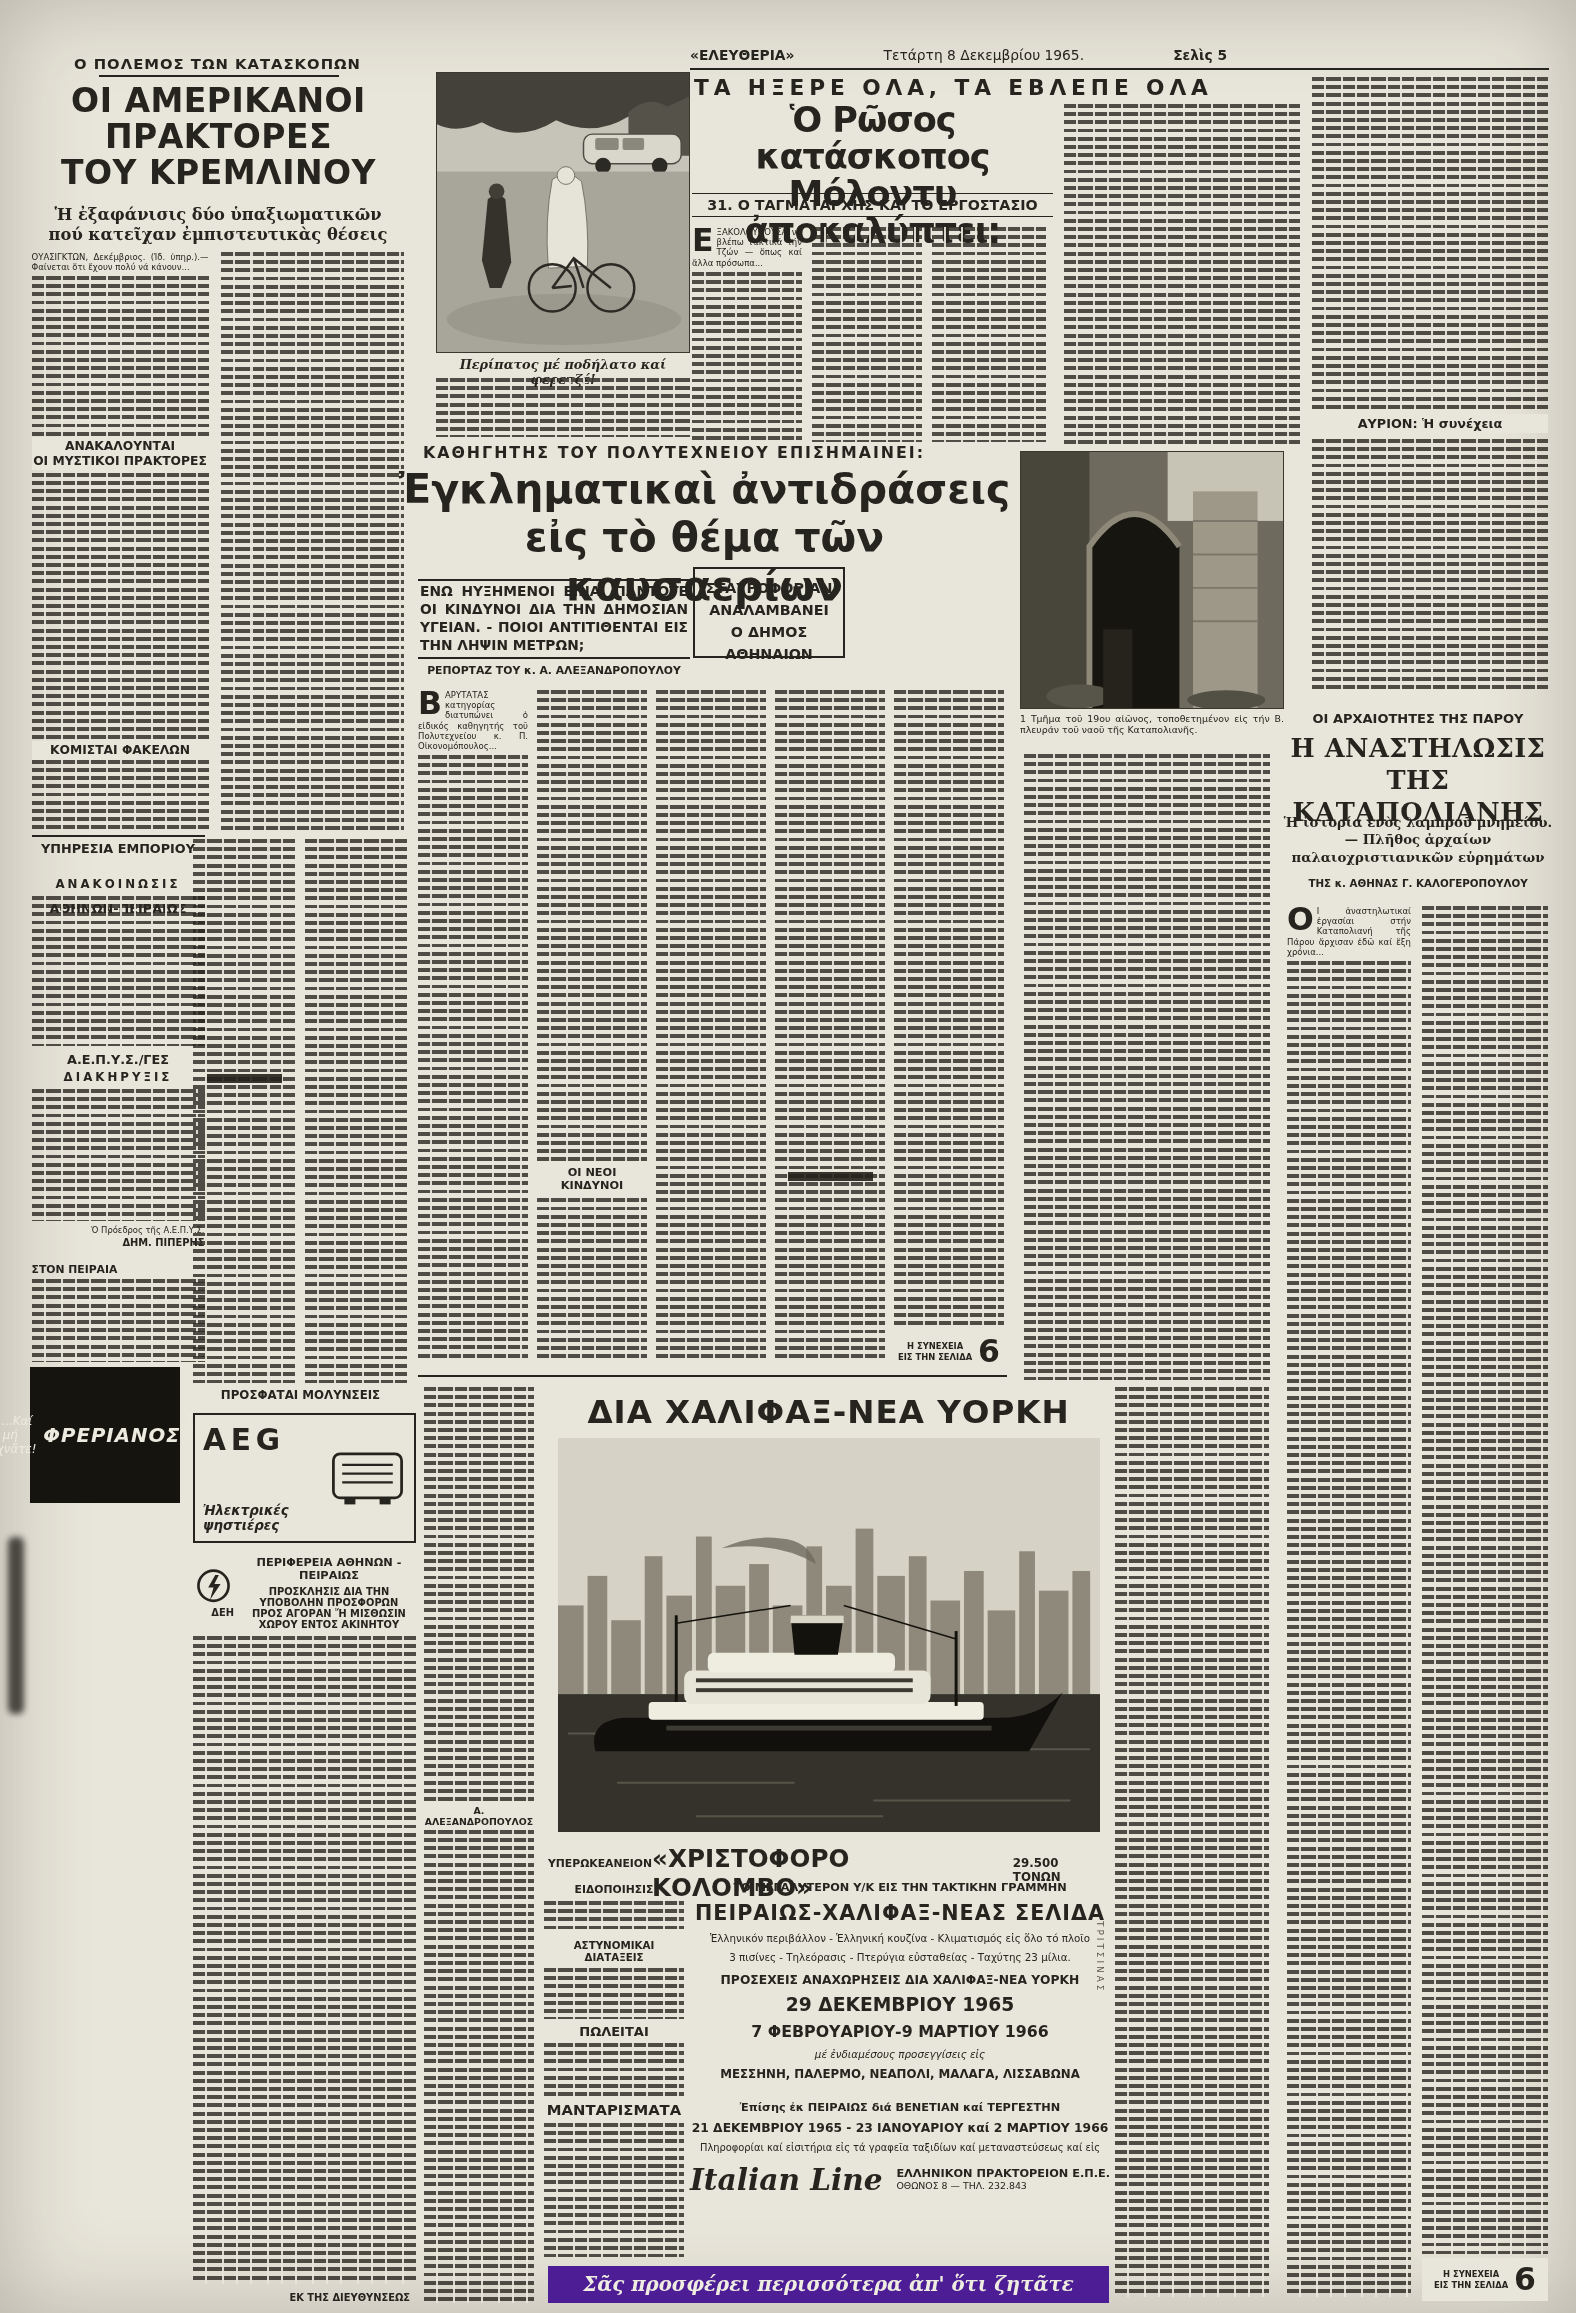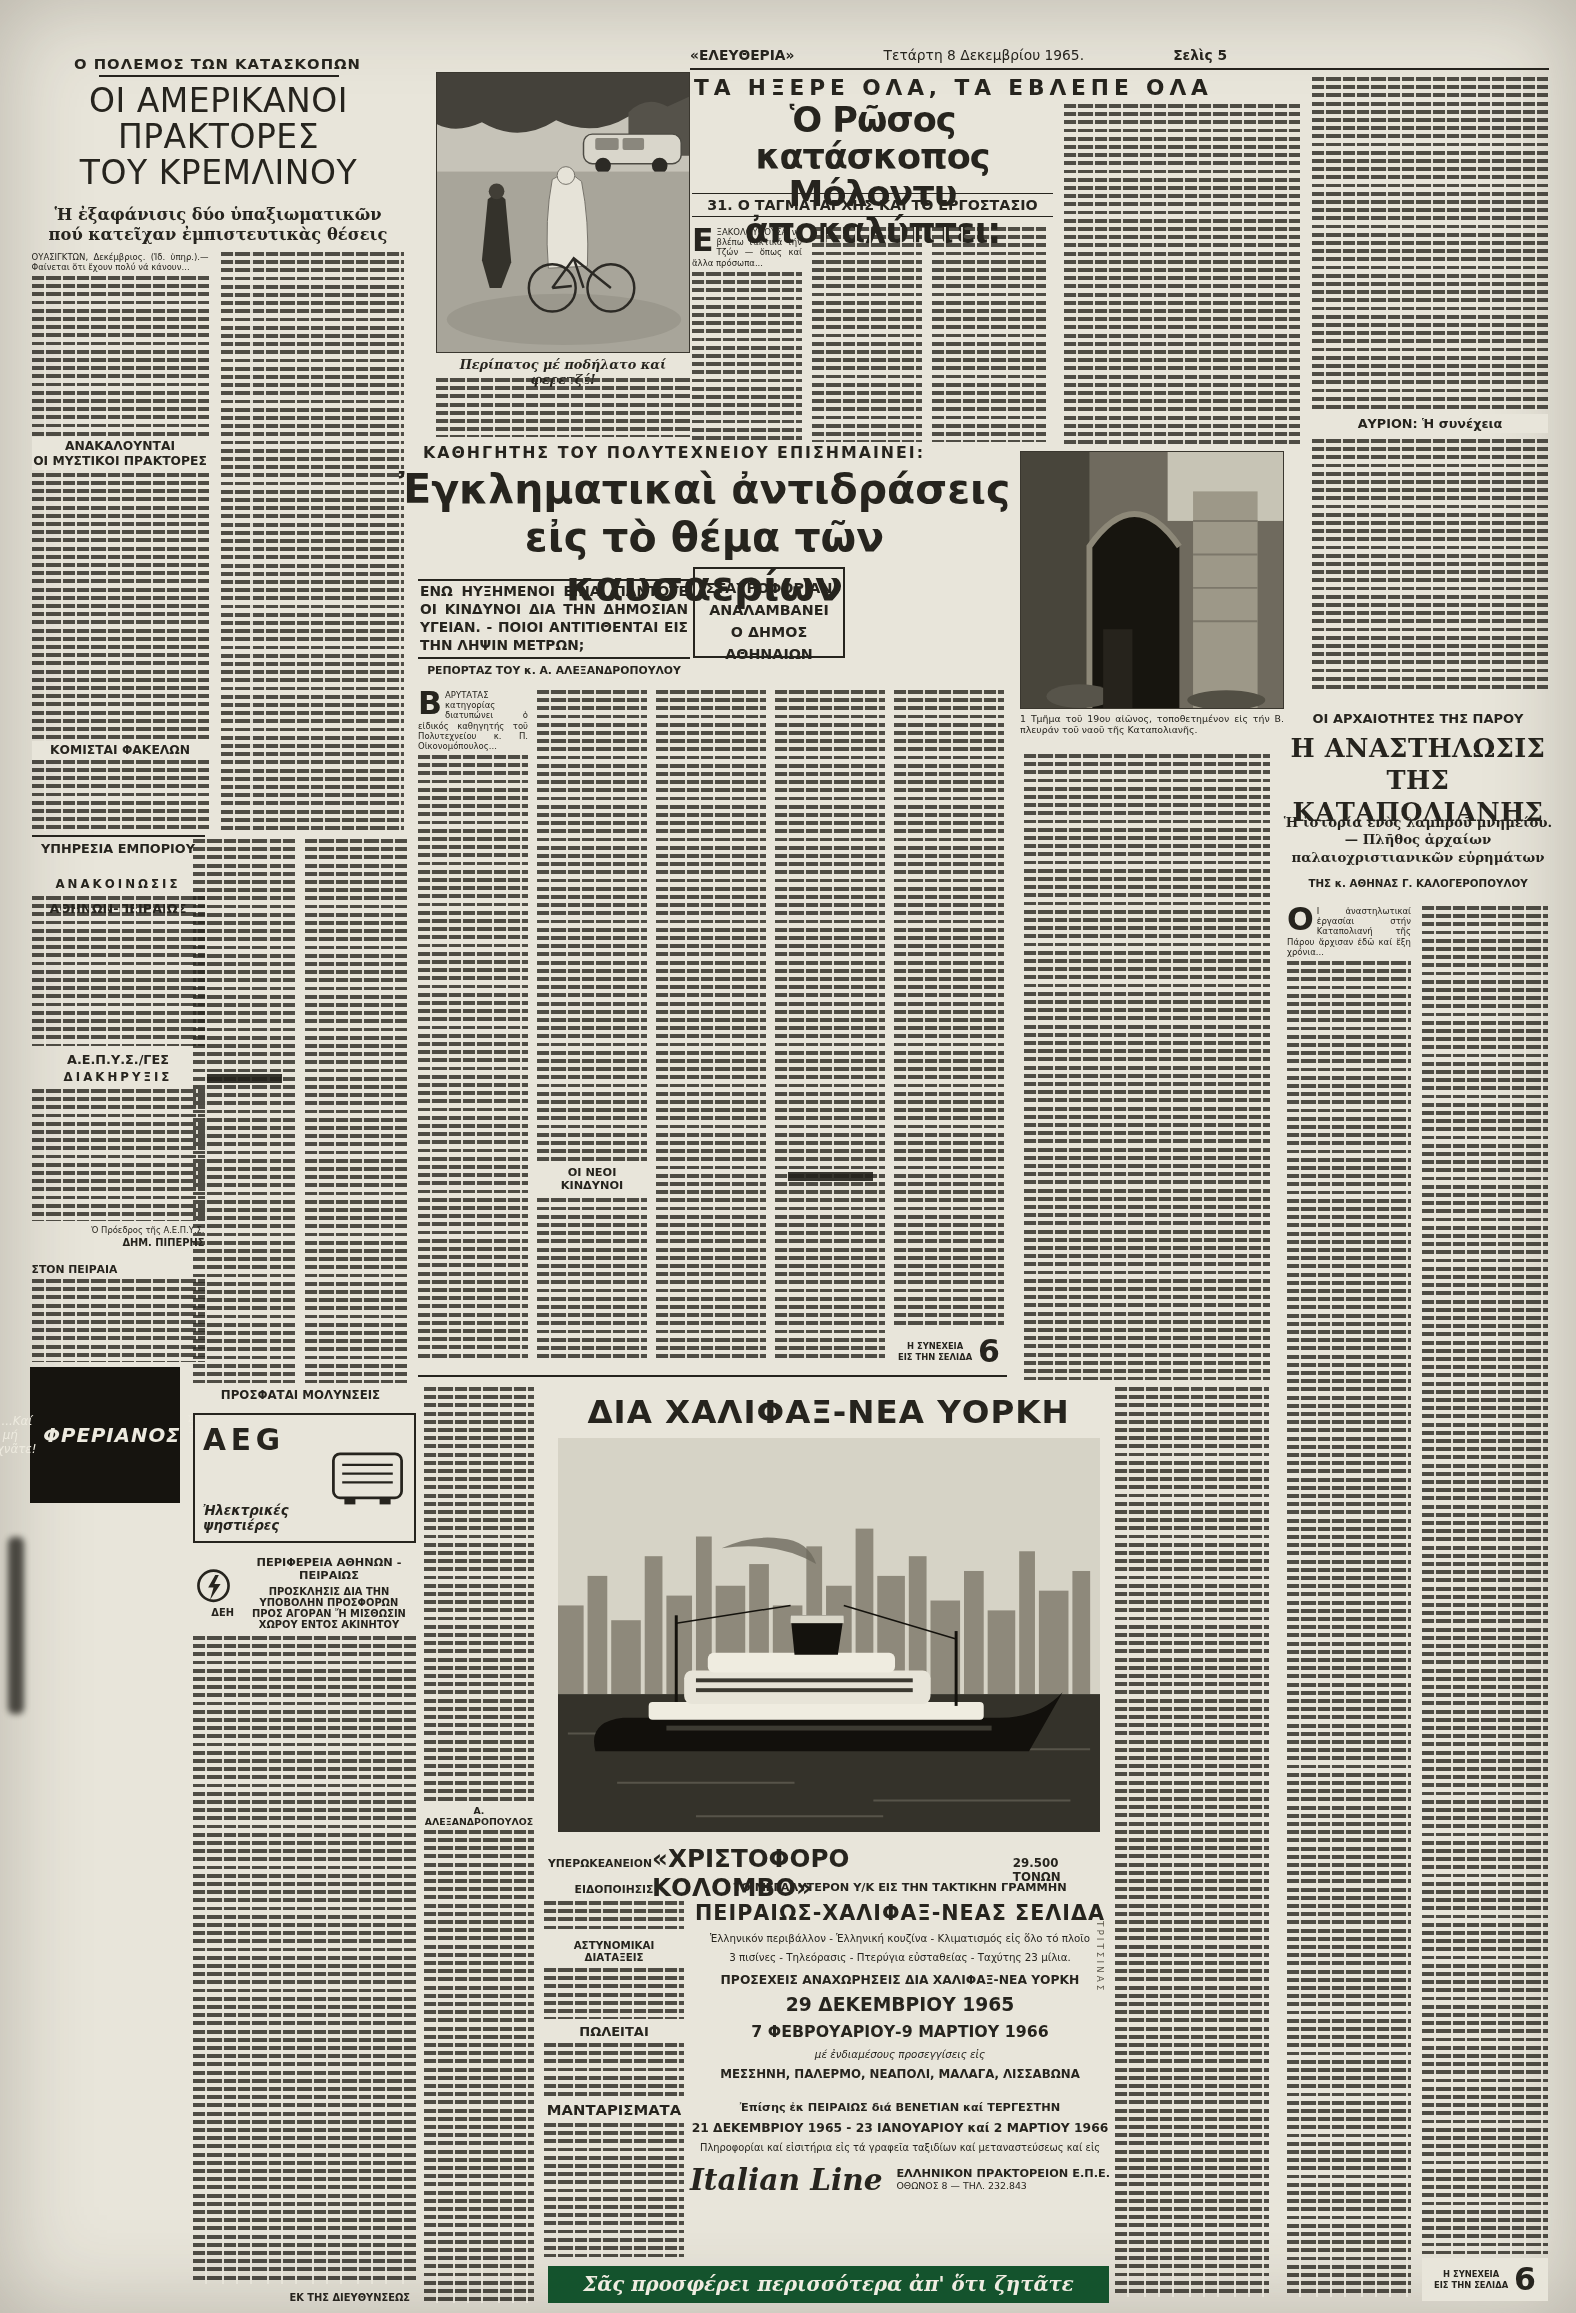--- a/index.html
+++ b/index.html
@@ -36,21 +36,21 @@
 
   <div class="abs" style="left:690px;top:47px;width:537px;display:flex;justify-content:space-between;align-items:baseline;font-size:13.8px">
     <span class="b">«ΕΛΕΥΘΕΡΙΑ»</span>
     <span>Τετάρτη 8 Δεκεμβρίου 1965.</span>
     <span class="b">Σελὶς 5</span>
   </div>
   <div class="abs rule" style="left:690px;top:68px;width:859px;height:2px"></div>
 
   <div class="abs ctr b" style="left:31.5px;top:55px;width:372px;font-size:14.8px;letter-spacing:1px">Ο ΠΟΛΕΜΟΣ ΤΩΝ ΚΑΤΑΣΚΟΠΩΝ</div>
   <div class="abs rule" style="left:99px;top:75px;width:240px;height:1.5px"></div>
-  <div class="abs ctr" style="left:31.5px;top:83px;width:374px;font-size:33px;font-weight:normal;line-height:1.09;letter-spacing:0.5px">
+  <div class="abs ctr" style="left:31.5px;top:83px;width:374px;font-size:33px;font-weight:bold;line-height:1.09;letter-spacing:0.5px">
     <div>ΟΙ ΑΜΕΡΙΚΑΝΟΙ</div>
     <div>ΠΡΑΚΤΟΡΕΣ</div>
     <div>ΤΟΥ ΚΡΕΜΛΙΝΟΥ</div>
   </div>
   <div class="abs ctr serif b" style="left:35px;top:205px;width:366px;font-size:16.3px;line-height:1.25">Ἡ ἐξαφάνισις δύο ὑπαξιωματικῶν πού κατεῖχαν ἐμπιστευτικὰς θέσεις</div>
   <div class="abs col" style="left:31.5px;top:252px;width:177px;height:579px">
     <div class="tiny">ΟΥΑΣΙΓΚΤΩΝ, Δεκέμβριος. (Ἰδ. ὑπηρ.).— Φαίνεται ὅτι ἔχουν πολύ νά κάνουν...</div>
     <div class="fill sim"></div>
   </div>
   <div class="abs sim" style="left:221px;top:252px;width:183px;height:579px"></div>
@@ -277,21 +277,21 @@
     <div style="font-size:9.9px">Πληροφορίαι καί εἰσιτήρια εἰς τά γραφεῖα ταξιδίων καί μεταναστεύσεως καί εἰς</div>
     <div style="display:flex;justify-content:center;align-items:center;gap:13.8px;margin-top:2px">
       <span class="serif b" style="font-size:29.6px;font-style:italic">Italian Line</span>
       <span style="text-align:left">
         <span class="b" style="display:block;font-size:11.3px">ΕΛΛΗΝΙΚΟΝ ΠΡΑΚΤΟΡΕΙΟΝ Ε.Π.Ε.</span>
         <span style="display:block;font-size:9.4px">ΟΘΩΝΟΣ 8 — ΤΗΛ. 232.843</span>
       </span>
     </div>
   </div>
   <div class="abs" style="left:1105px;top:1921px;width:108px;transform:rotate(90deg);transform-origin:0 0;font-size:8.9px;letter-spacing:3px;color:#5a564a">ΤΡΙΤΣΙΝΑΣ</div>
-  <div class="abs ctr" style="left:548px;top:2266px;width:561px;height:37px;background:#14532d;color:#efece1;display:flex;align-items:center;justify-content:center">
+  <div class="abs ctr" style="left:548px;top:2266px;width:561px;height:37px;background:#4c1d95;color:#efece1;display:flex;align-items:center;justify-content:center">
     <span class="serif b" style="font-size:19.7px;font-style:italic">Σᾶς προσφέρει περισσότερα ἀπ' ὅτι ζητᾶτε</span>
   </div>
 
   <div class="abs col" style="left:544px;top:1883px;width:140px;height:374px;gap:4.9px">
     <div class="ctr b" style="font-size:10.8px">ΕΙΔΟΠΟΙΗΣΙΣ</div>
     <div class="sim" style="height:33px"></div>
     <div class="ctr b" style="font-size:10.3px">ΑΣΤΥΝΟΜΙΚΑΙ ΔΙΑΤΑΞΕΙΣ</div>
     <div class="sim" style="height:51px"></div>
     <div class="ctr b" style="font-size:13px">ΠΩΛΕΙΤΑΙ</div>
     <div class="sim" style="height:53px"></div>

